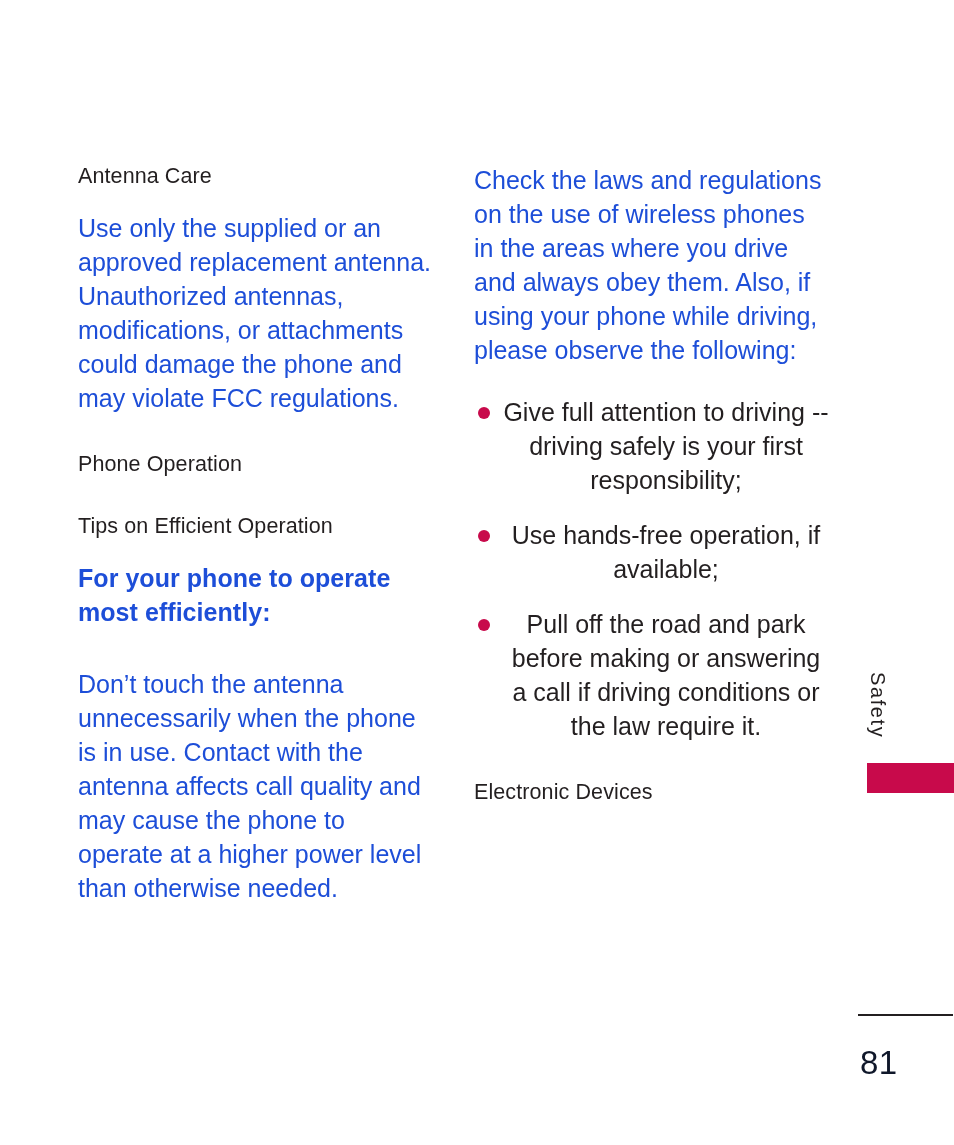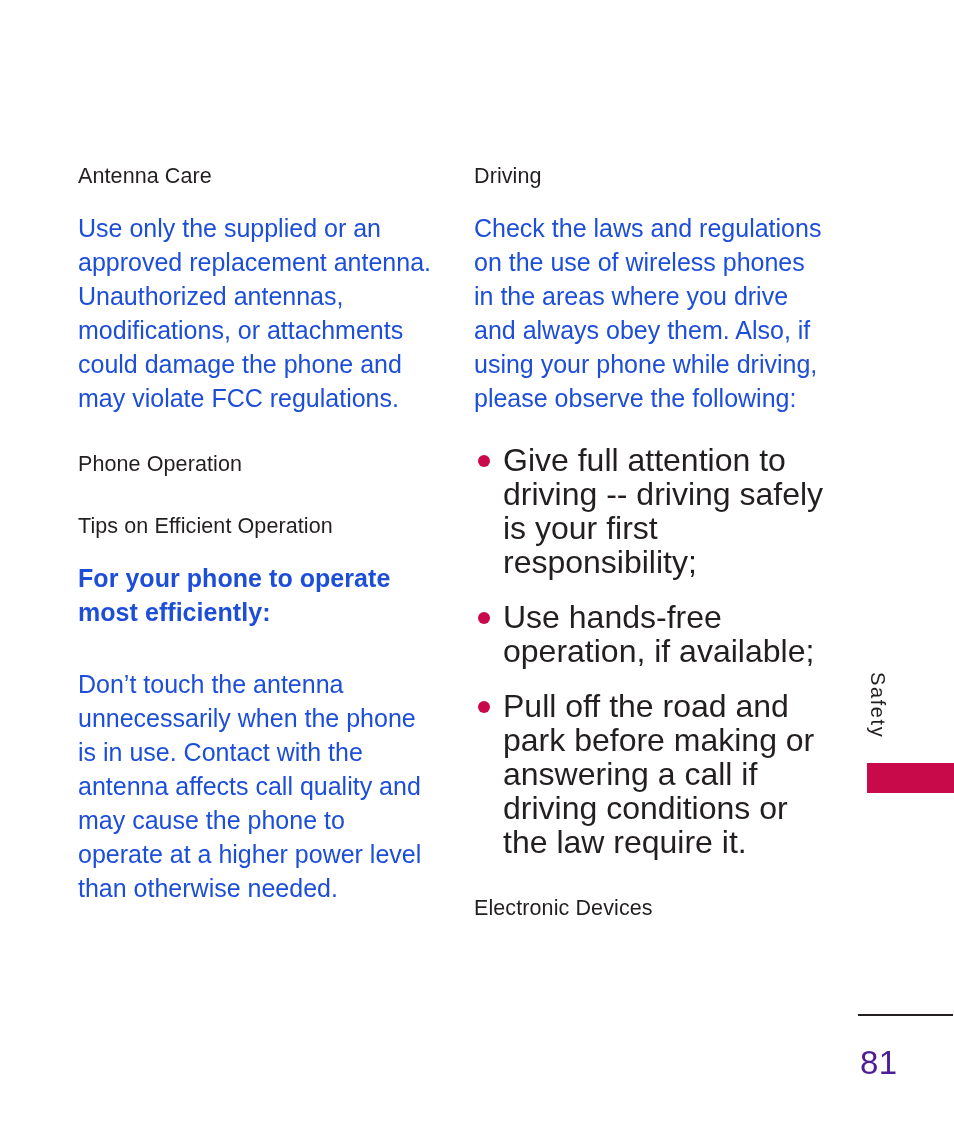--- a/index.html
+++ b/index.html
@@ -58,23 +58,24 @@
 
   
   ul.bullets {
     list-style: none;
     margin: 0 0 26px 0;
     padding: 0;
   }
   ul.bullets li {
     position: relative;
     padding-left: 29px;
-    font-size: 32px;
+    font-size: 25px;
     line-height: 34px;
     margin-bottom: 21px;
+    text-align: center;
   }
   ul.bullets li:last-child { margin-bottom: 8px; }
   ul.bullets li .dot {
     position: absolute;
     left: 4px;
     top: 12px;
     width: 12px;
     height: 12px;
     border-radius: 50%;
     background: #c80a4b;
@@ -112,21 +113,21 @@
     width: 95px;
     height: 2px;
     background: #231f20;
   }
   .page-number {
     position: absolute;
     left: 860px;
     top: 1044px;
     font-size: 33px;
     line-height: 38px;
-    color: #4c1d95;
+    color: #0f172a;
     letter-spacing: 0.5px;
   }
 </style>
 </head>
 <body>
 
 <div class="page">
 
   <div class="col col-left">
 
@@ -136,21 +137,20 @@
     <h2 class="section-heading subsequent">Phone Operation</h2>
 
     <h2 class="section-heading subsequent">Tips on Efficient Operation</h2>
     <p class="body-text semibold tight">For your phone to operate most efficiently:</p>
     <p class="body-text">Don’t touch the antenna unnecessarily when the phone is in use. Contact with the antenna affects call quality and may cause the phone to operate at a higher power level than otherwise needed.</p>
 
   </div>
 
   <div class="col col-right">
 
-    <h2 class="section-heading">Driving</h2>
     <p class="body-text">Check the laws and regulations on the use of wireless phones in the areas where you drive and always obey them. Also, if using your phone while driving, please observe the following:</p>
 
     <ul class="bullets">
       <li>
         <span class="dot"></span>
         <span>Give full attention to driving -- driving safely is your first responsibility;</span>
       </li>
       <li>
         <span class="dot"></span>
         <span>Use hands-free operation, if available;</span>

